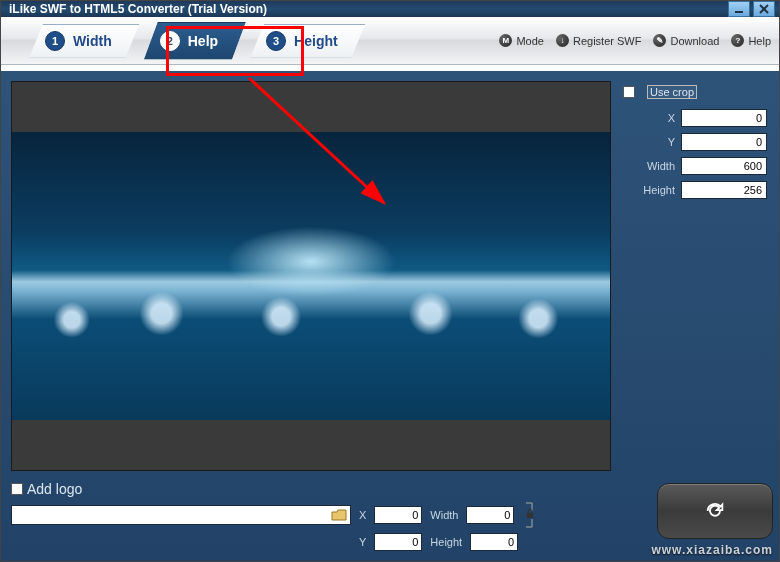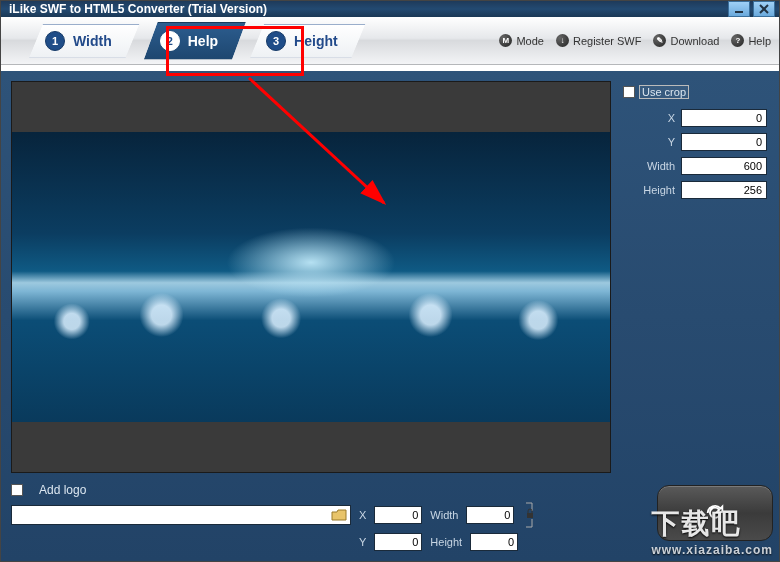--- a/index.html
+++ b/index.html
@@ -116,36 +116,36 @@
       radial-gradient(circle at 45% 55%, rgba(220,240,255,0.85) 9px, transparent 20px),
       radial-gradient(circle at 70% 50%, rgba(220,240,255,0.85) 10px, transparent 22px),
       radial-gradient(circle at 88% 58%, rgba(220,240,255,0.85) 9px, transparent 20px);
   }
 
   .sidepanel {
     width:148px;
     color:#dbe6f0; font-size:11px;
     padding:4px 2px;
   }
-  .chk-row{display:flex;align-items:center;gap:4px;margin-bottom:10px;}
+  .chk-row{display:flex;align-items:center;gap:12px;margin-bottom:10px;}
   .chkbox{width:12px;height:12px;background:#fff;border:1px solid #555;}
   .fld-row{display:flex;align-items:center;gap:6px;justify-content:flex-end;margin-bottom:6px;}
   .fld-lbl{width:40px;text-align:right;color:#c8d6e4;}
   .num-input{
     width:86px;height:18px;background:#fff;border:1px solid #1a2a3a;
     text-align:right;padding:0 4px;font-size:11px;color:#000;
   }
   .usecrop-hl{border:1px solid #bbb; background:rgba(255,255,255,0.05); padding:0 2px;}
 
   
   .lower{
     margin-top:10px;
     position:relative;
   }
-  .logo-row{display:flex;align-items:center;gap:16px;color:#dbe6f0;font-size:12px;margin-bottom:4px;}
+  .logo-row{display:flex;align-items:center;gap:4px;color:#dbe6f0;font-size:14px;margin-bottom:4px;}
   .logo-controls{display:flex;align-items:center;gap:8px;}
   .path-box{
     width:340px;height:20px;background:#fff;border:1px solid #1a2a3a;
     display:flex;align-items:center;justify-content:flex-end;padding:0 2px;
   }
   .browse-ico{width:18px;height:16px;display:flex;align-items:center;justify-content:center;}
   .mini-lbl{color:#c8d6e4;font-size:11px;}
   .mini-input{width:48px;height:18px;background:#fff;border:1px solid #1a2a3a;text-align:right;padding:0 3px;font-size:11px;}
   .lock-col{display:flex;flex-direction:column;align-items:center;gap:0;margin-left:2px;}
   .lock-col svg{display:block;}
@@ -323,17 +323,16 @@
   <svg class="arrow" viewBox="0 0 160 150">
     <defs>
         <marker id="ah" markerWidth="10" markerHeight="10" refX="8" refY="3" orient="auto">
       <path d="M0,0 L9,3 L0,6 z" fill="#ff0000"></path>
         </marker>
       </defs>
     <line x1="5" y1="5" x2="140" y2="130" stroke="#ff0000" stroke-width="3" marker-end="url(#ah)"></line>
   </svg>
 
   <div class="watermark">
-    <span>下载吧</span>
     <span class="sub">www.xiazaiba.com</span>
   </div>
 
 </div>
 
 </body></html>

